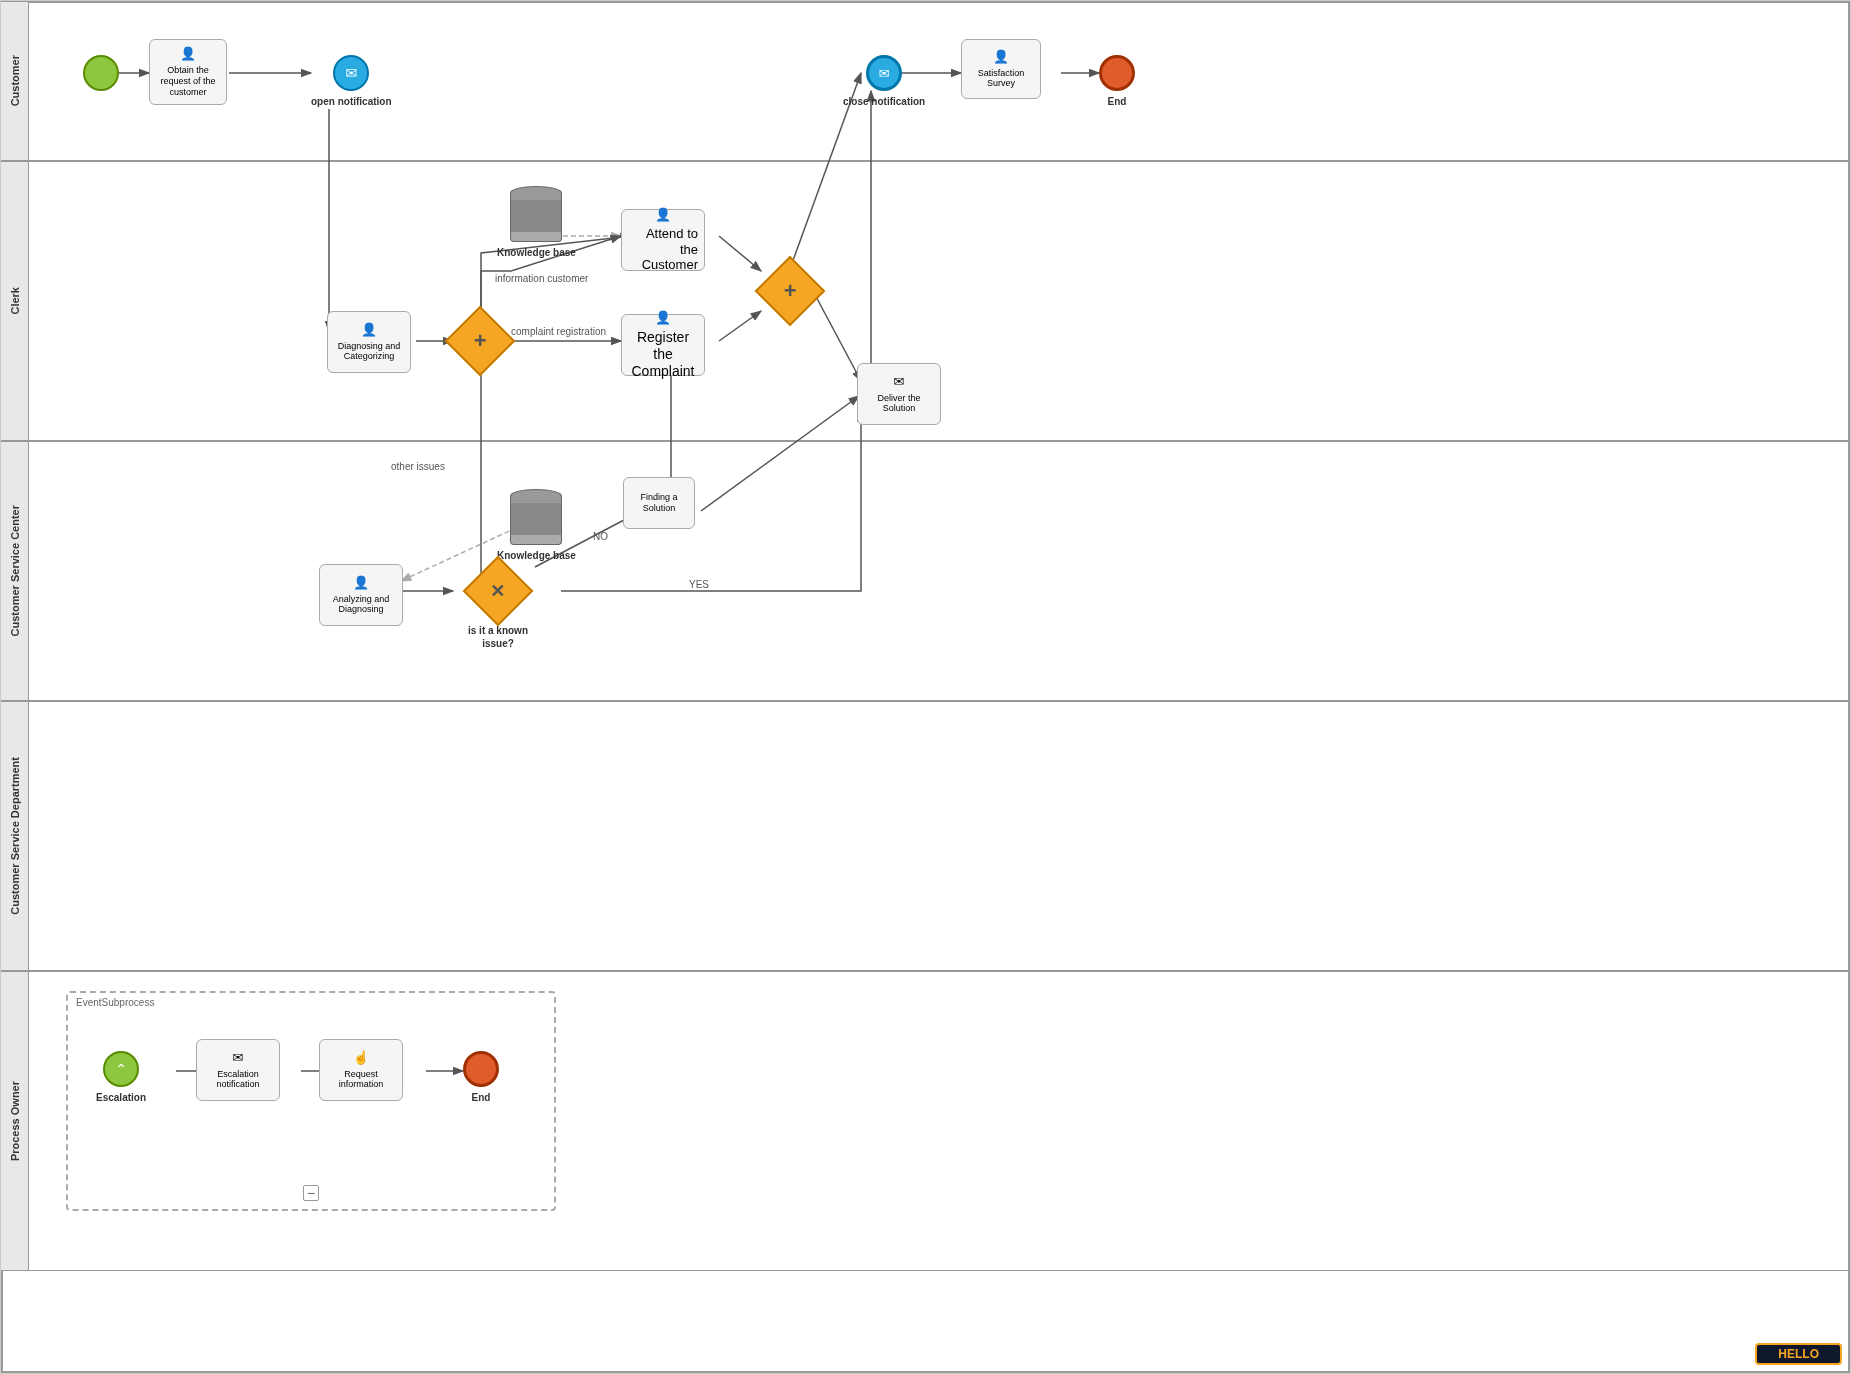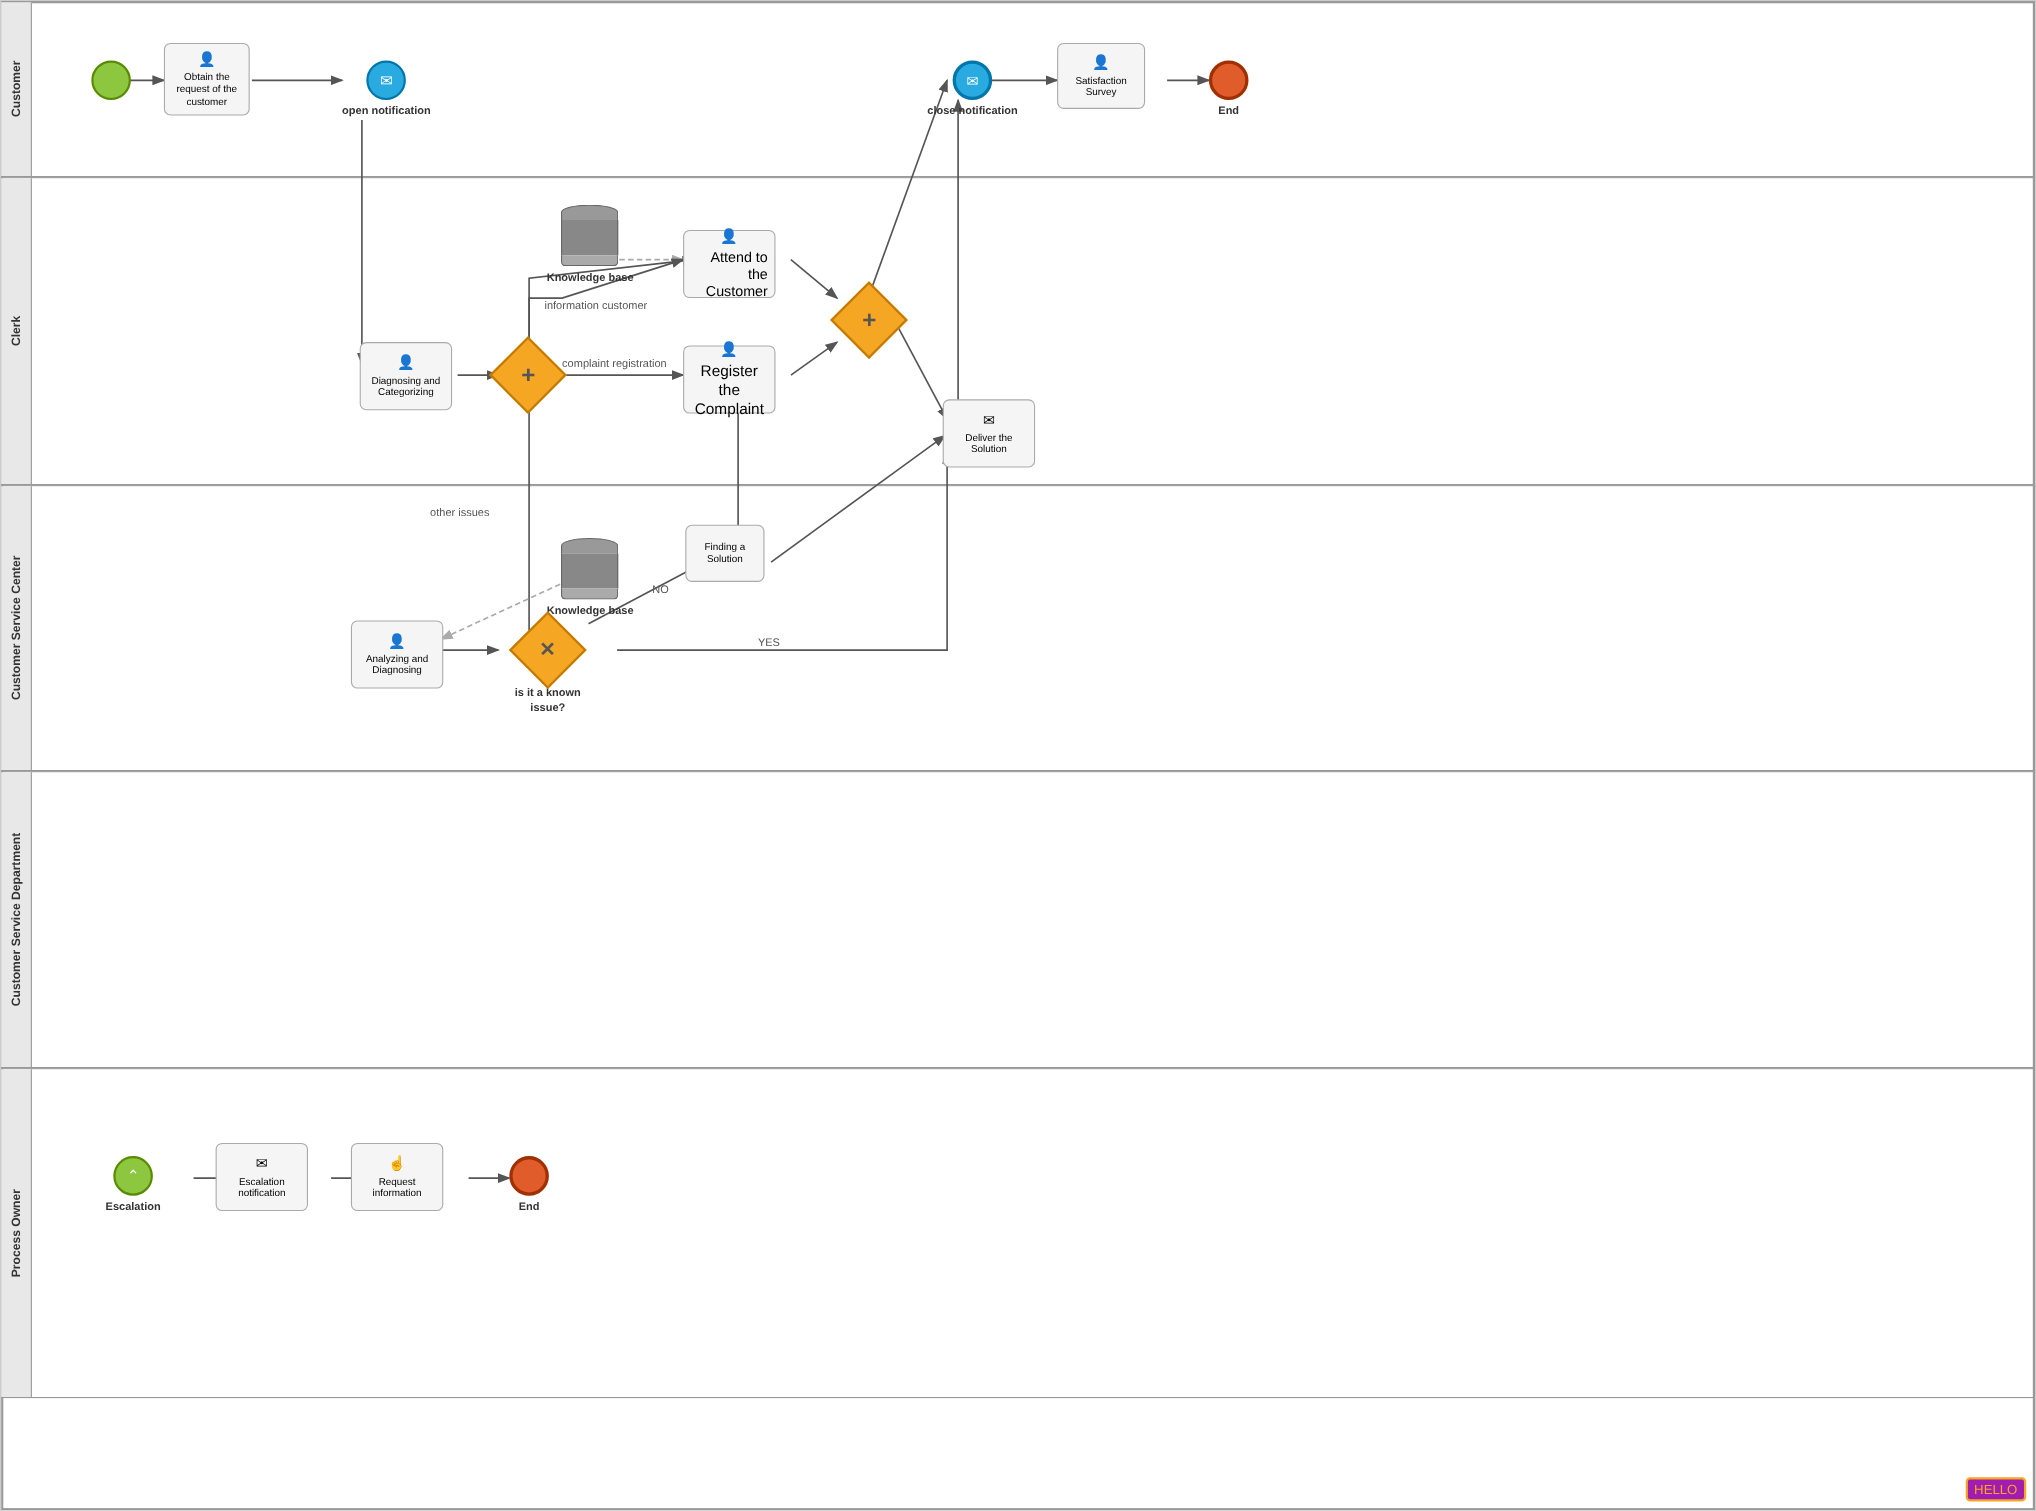--- a/index.html
+++ b/index.html
@@ -235,26 +235,26 @@
       font-size: 10px;
       color: #555;
       background: transparent;
     }
 
     
     .hello-badge {
       position: absolute;
       bottom: 8px;
       right: 8px;
-      background: #a21caf;
+      background: #0f172a;
       border: 2px solid #f5a623;
       border-radius: 4px;
-      padding: 2px 6px;
+      padding: 2px 21px;
       font-size: 12px;
-      font-weight: normal;
+      font-weight: bold;
       color: #f5a623;
     }
   </style>
 </head>
 <body>
 
 <div class="diagram-wrapper">
   <div class="outer-border"></div>
 
   <div class="top-arrow">➤</div>
@@ -460,20 +460,24 @@
 
   <div class="node" style="left:452px; top:563px;">
     <div class="gateway-wrapper">
       <div class="gateway" style="background:#f5a623;">
         <div class="gateway-inner" style="font-size:18px;">✕</div>
       </div>
     </div>
     <div class="node-label" style="margin-top:6px;">is it a known issue?</div>
   </div>
 
+  <div class="subprocess-box" style="left:65px; top:990px; width:490px; height:220px;">
+    <div class="subprocess-label">EventSubprocess</div>
+    <div class="subprocess-minus">−</div>
+  </div>
 
   <div class="node" style="left:95px; top:1050px;">
     <div style="width:36px; height:36px; border-radius:50%; background:#8dc63f; border:2px solid #5a8a00; display:flex; align-items:center; justify-content:center; color:white; font-size:14px;">⌃</div>
     <div class="node-label">Escalation</div>
   </div>
 
   <div class="node" style="left:195px; top:1038px;">
     <div class="task-box" style="width:84px; height:62px;">
       <div class="task-icon">✉</div>
       <div style="font-size:9px; line-height:1.2; text-align:center;">Escalation notification</div>

